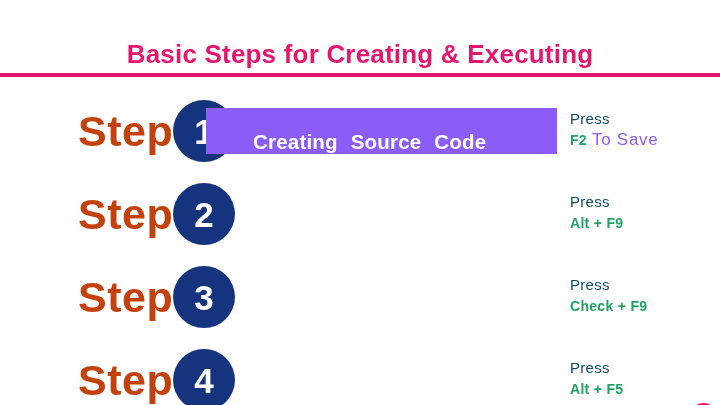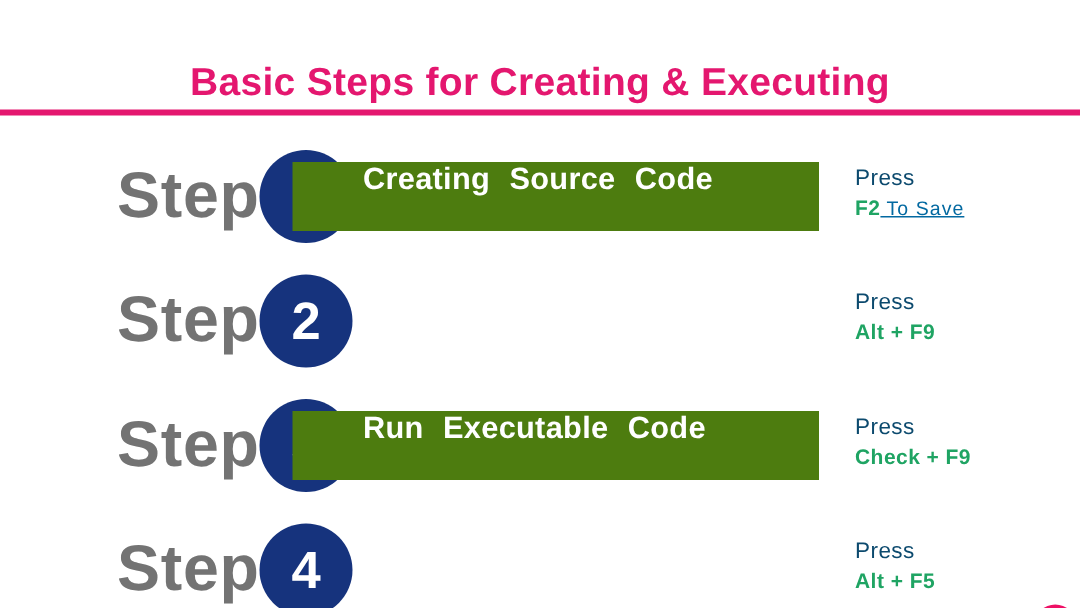--- a/index.html
+++ b/index.html
@@ -47,21 +47,21 @@
   .row-2 { top: 238px; }
   .row-3 { top: 321px; }
 
   .step-word {
     position: absolute;
     left: 78px;
     top: 50%;
     transform: translateY(-50%);
     font-size: 43px;
     font-weight: 700;
-    color: #737373;
+    color: #c2410c;
     letter-spacing: 0.5px;
   }
   .step-circle {
     position: absolute;
     left: 173px;
     top: 0;
     width: 62px;
     height: 62px;
     border-radius: 50%;
     background: #16337d;
@@ -70,28 +70,28 @@
     justify-content: center;
   }
   .step-circle .num {
     color: #ffffff;
     font-size: 35px;
     font-weight: 700;
     line-height: 1;
   }
   .step-bar {
     position: absolute;
-    left: 195px;
+    left: 206px;
     top: 8px;
     width: 351px;
     height: 46px;
-    background: #4d7c0f;
+    background: #8b5cf6;
     box-sizing: border-box;
     display: flex;
-    align-items: flex-start;
+    align-items: flex-end;
     padding-left: 47px;
   }
   .step-bar .action {
     color: #ffffff;
     font-size: 20.5px;
     font-weight: 700;
     word-spacing: 7px;
     letter-spacing: 0.2px;
     white-space: nowrap;
   }
@@ -110,25 +110,24 @@
     letter-spacing: 0.3px;
   }
   .press-keys {
     font-size: 14px;
     font-weight: 700;
     color: #1fa463;
     white-space: nowrap;
     letter-spacing: 0.3px;
   }
   .press-keys .suffix {
-    color: #0369a1;
+    color: #8b5cf6;
     font-weight: 400;
-    font-size: 13px;
+    font-size: 17px;
     letter-spacing: 0.7px;
-    text-decoration: underline;
   }
   .page-badge {
     position: absolute;
     left: 690px;
     top: 375px;
     width: 27px;
     height: 27px;
     border-radius: 50%;
     background: #ee1065;
     display: flex;
@@ -173,23 +172,20 @@
       <span class="press-label">Press</span>
       <span class="press-keys"><span>Alt + F9</span><span class="suffix"></span></span>
     </div>
   </div>
 
   <div class="step-row row-2">
     <span class="step-word">Step</span>
     <div class="step-circle">
       <span class="num">3</span>
     </div>
-    <div class="step-bar">
-      <span class="action">Run Executable Code</span>
-    </div>
     <div class="press-block">
       <span class="press-label">Press</span>
       <span class="press-keys"><span>Check + F9</span><span class="suffix"></span></span>
     </div>
   </div>
 
   <div class="step-row row-3">
     <span class="step-word">Step</span>
     <div class="step-circle">
       <span class="num">4</span>

